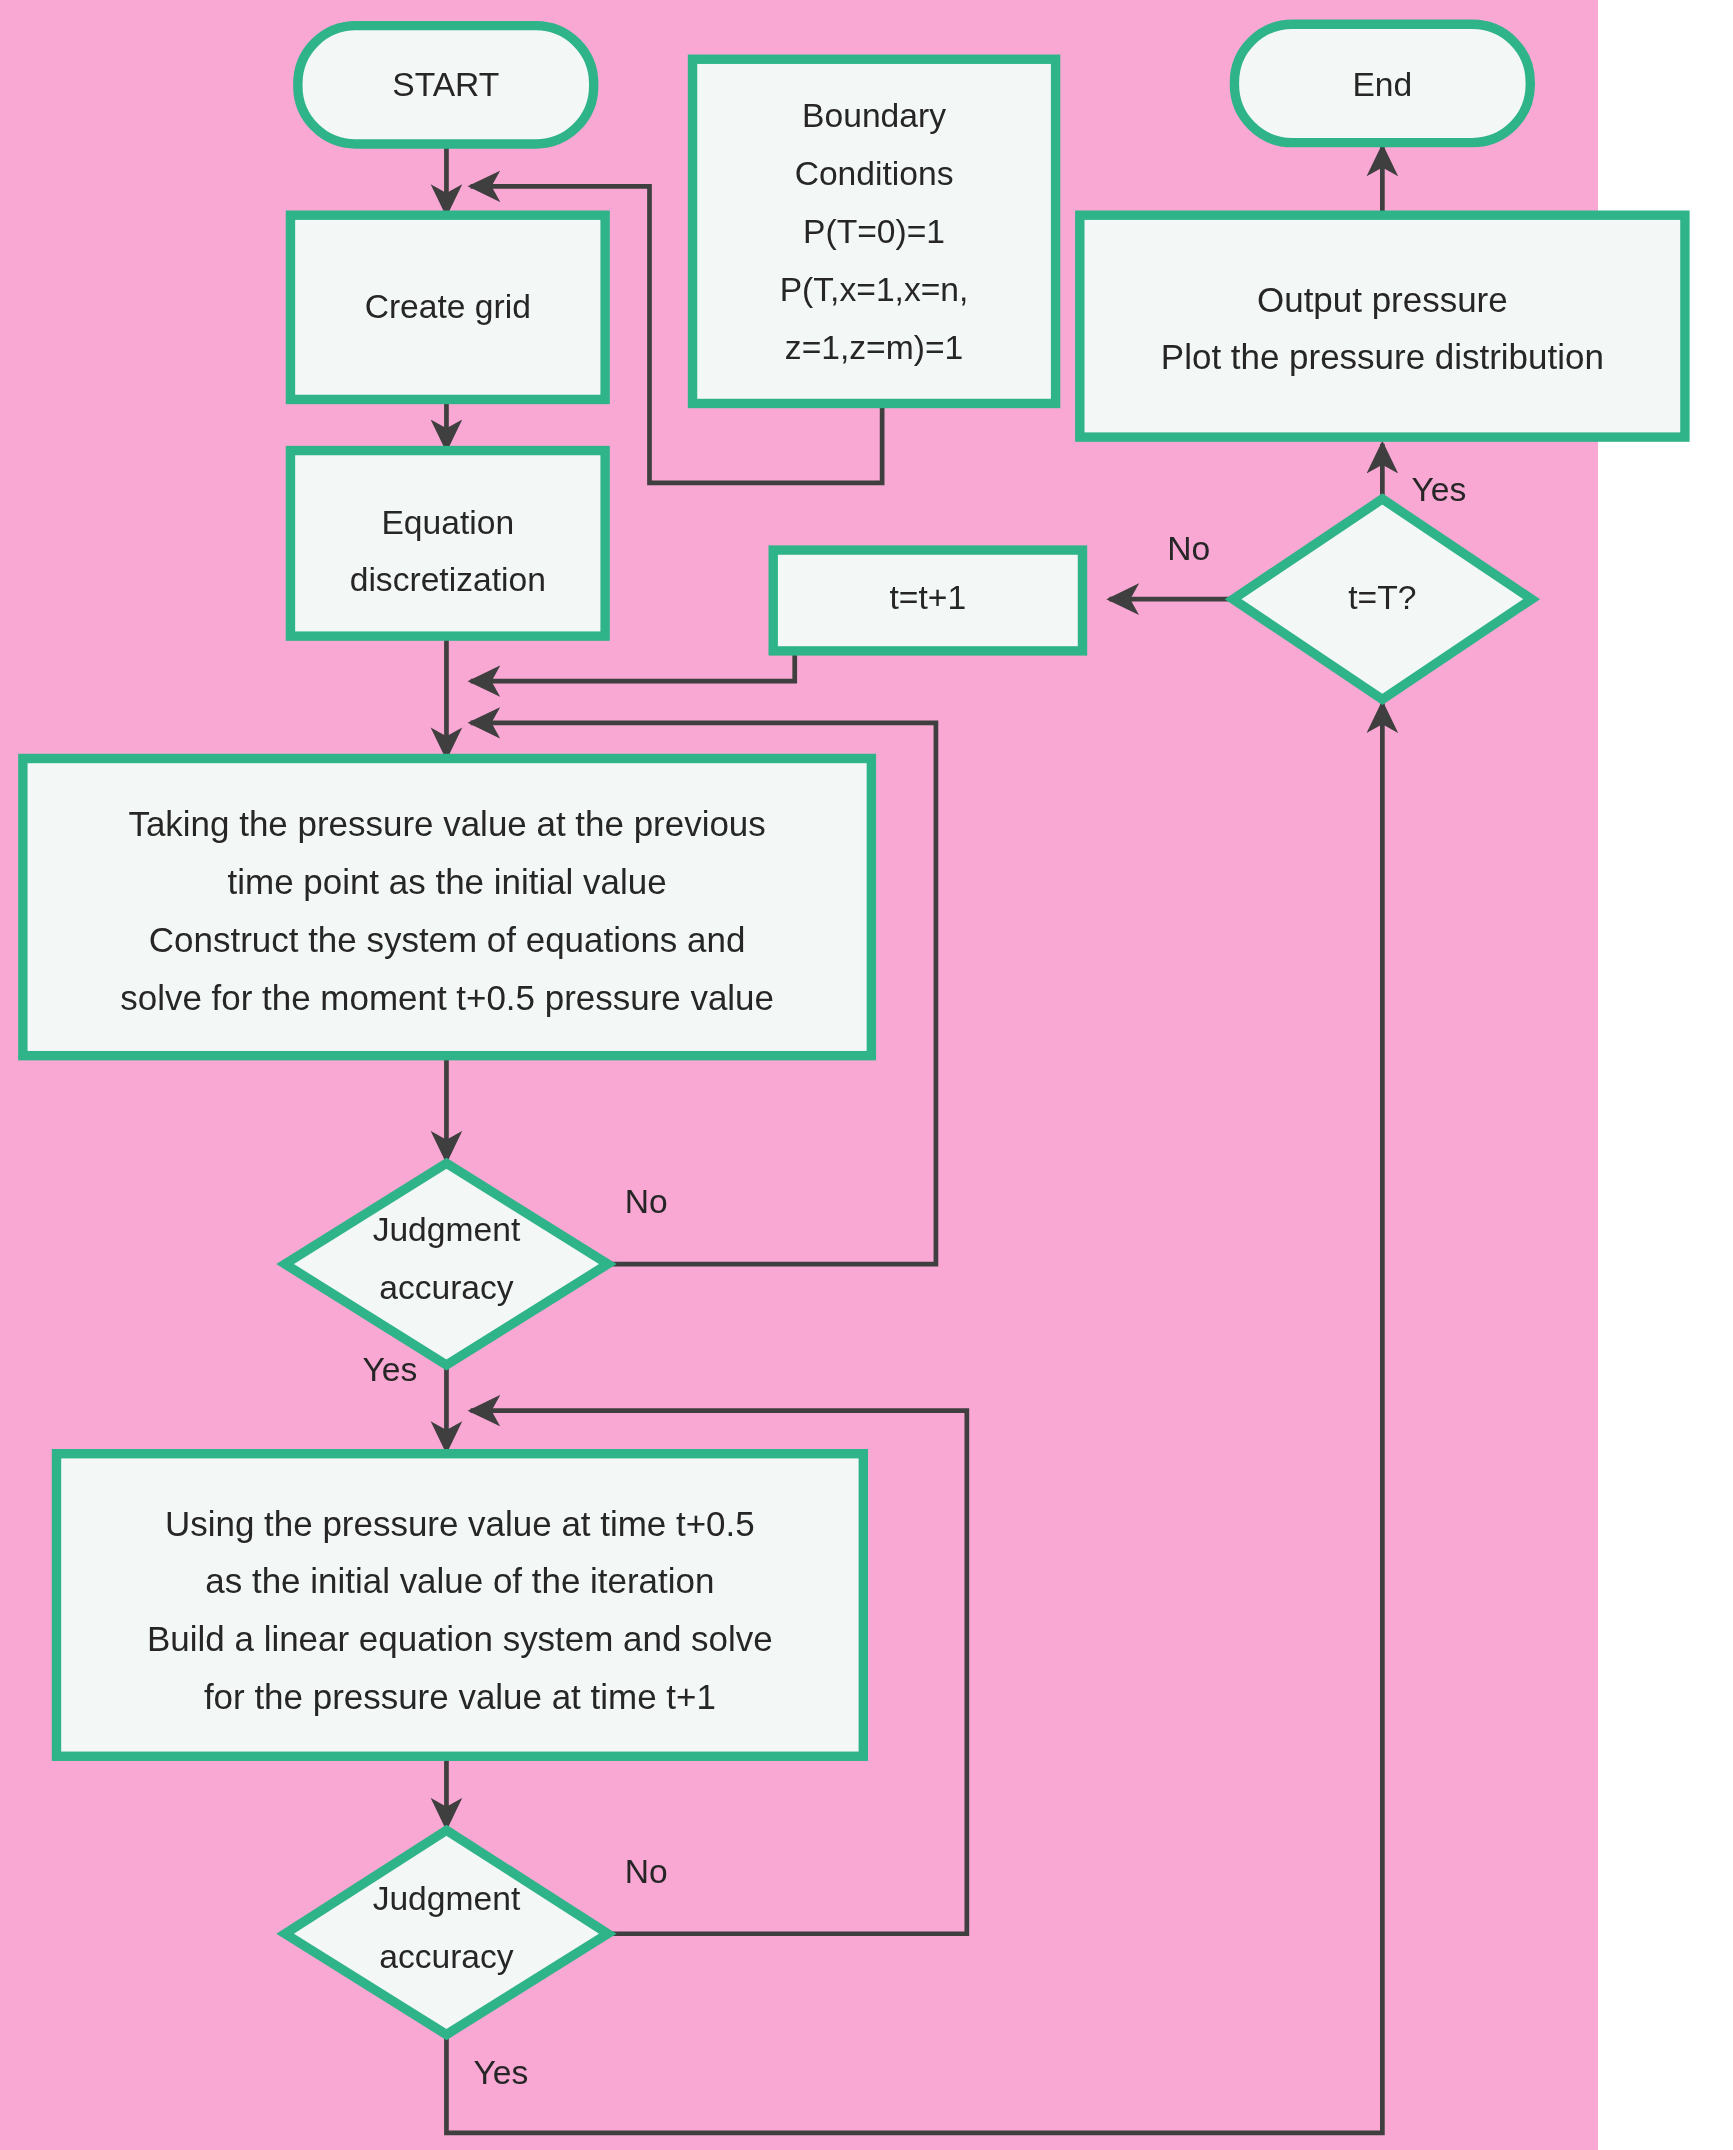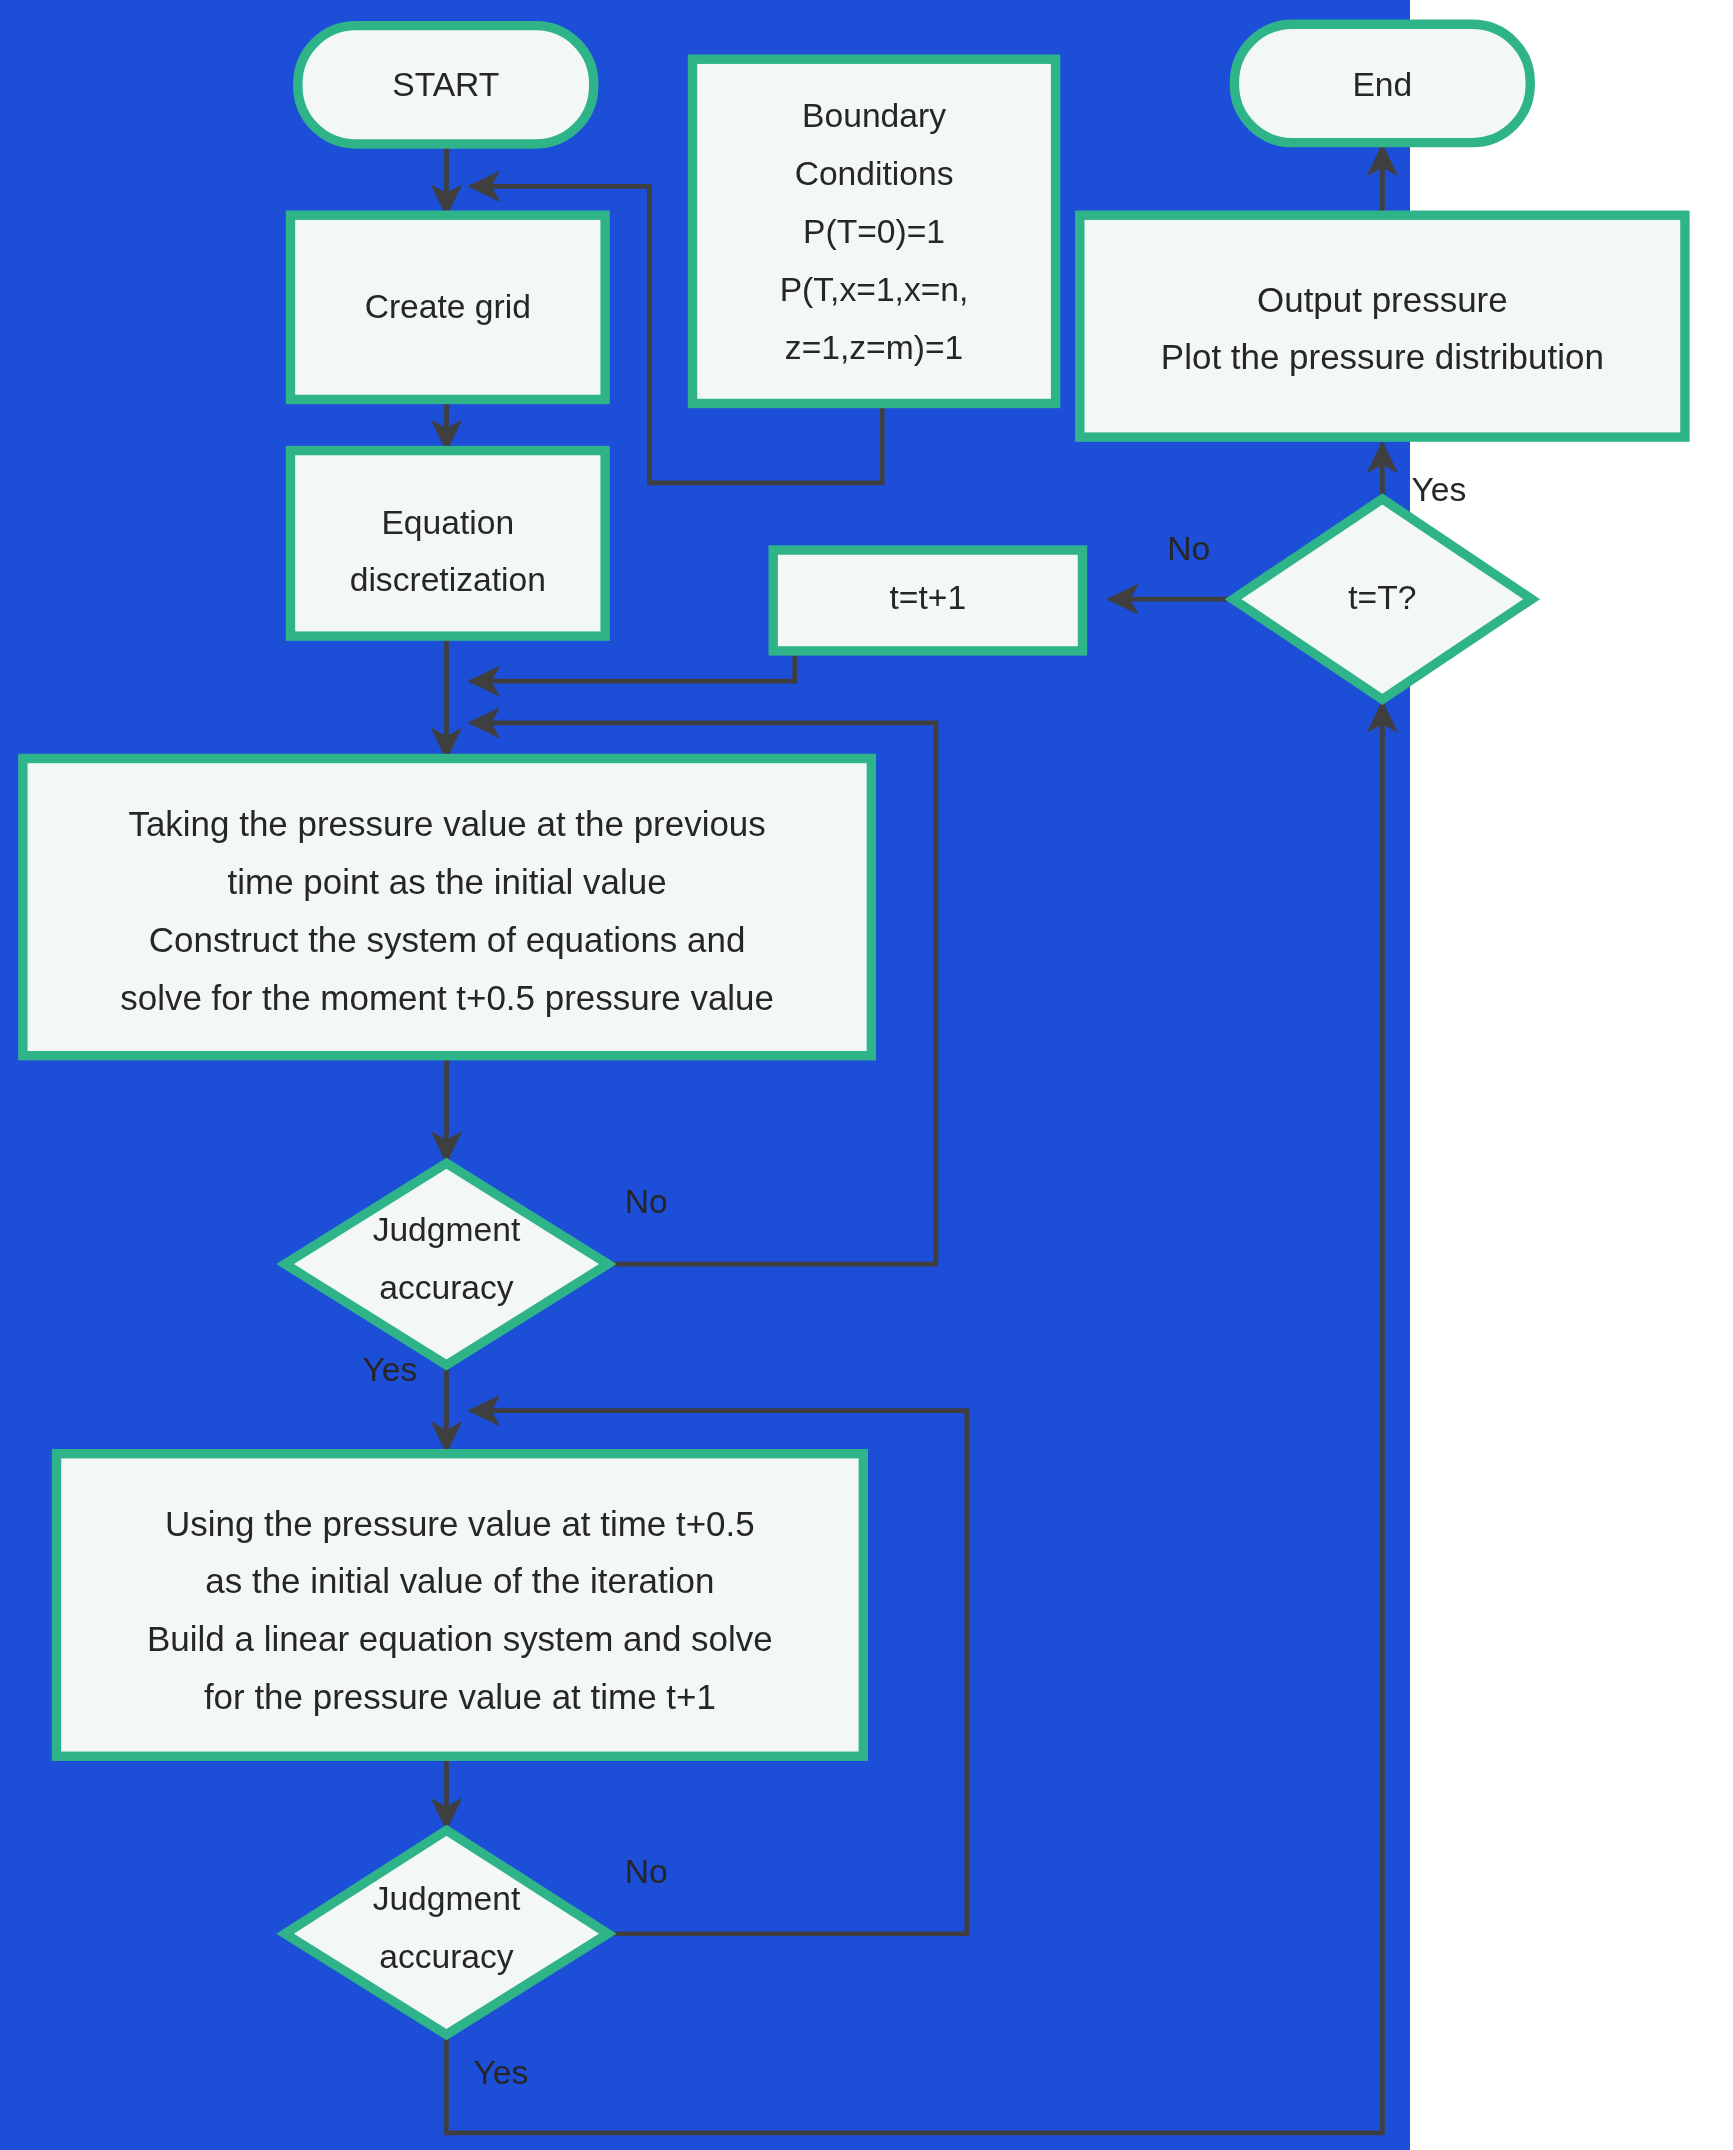--- a/index.html
+++ b/index.html
@@ -1,17 +1,17 @@
 <!DOCTYPE html>
 <html style="font-size:10.8px"><head>
 <meta charset="utf-8">
 <style>
   html,body{margin:0;padding:0;background:#ffffff;}
   body{width:1734px;height:2151px;overflow:hidden;font-family:"Liberation Sans",sans-serif;}
-  #canvas{position:relative;width:1410px;height:2151px;background:#1d4ed8;text-decoration:underline;}
+  #canvas{position:relative;width:1598px;height:2151px;background:#f9a8d4;text-decoration:underline;}
   svg#flow{position:absolute;left:0;top:0;width:1734px;height:2151px;display:block;}
   .node-stroke{stroke:#2fb48a;stroke-width:14;fill:#f3f7f6;}
   .conn{stroke:#3f3f3f;stroke-width:7;fill:none;stroke-linecap:butt;stroke-linejoin:miter;}
   .nodetext{font-family:"Liberation Sans",sans-serif;fill:#262626;font-size:50px;text-anchor:middle;dominant-baseline:middle;}
   .nodetext.big{font-size:52px;}
   .edgelabel{font-family:"Liberation Sans",sans-serif;fill:#262626;font-size:50px;text-anchor:middle;dominant-baseline:middle;}
 </style>
 </head>
 <body>
 

